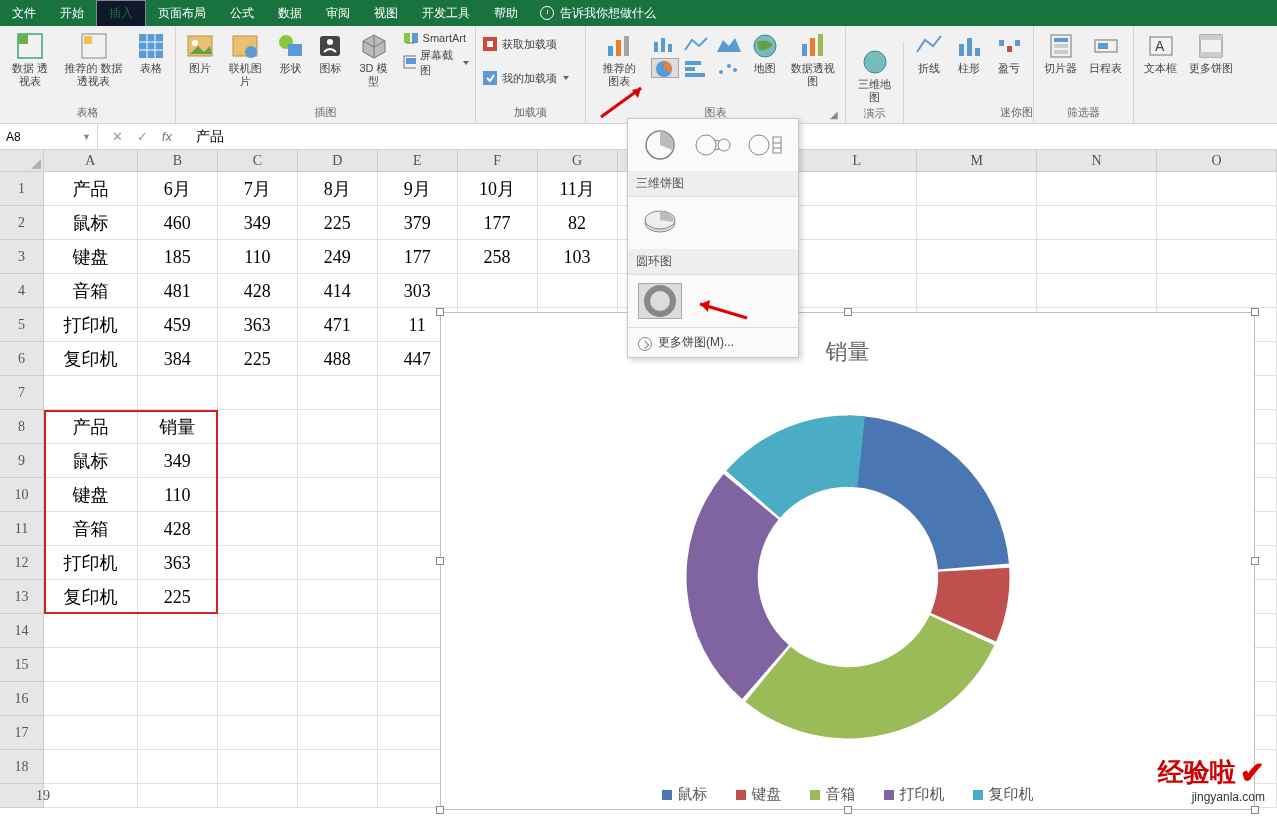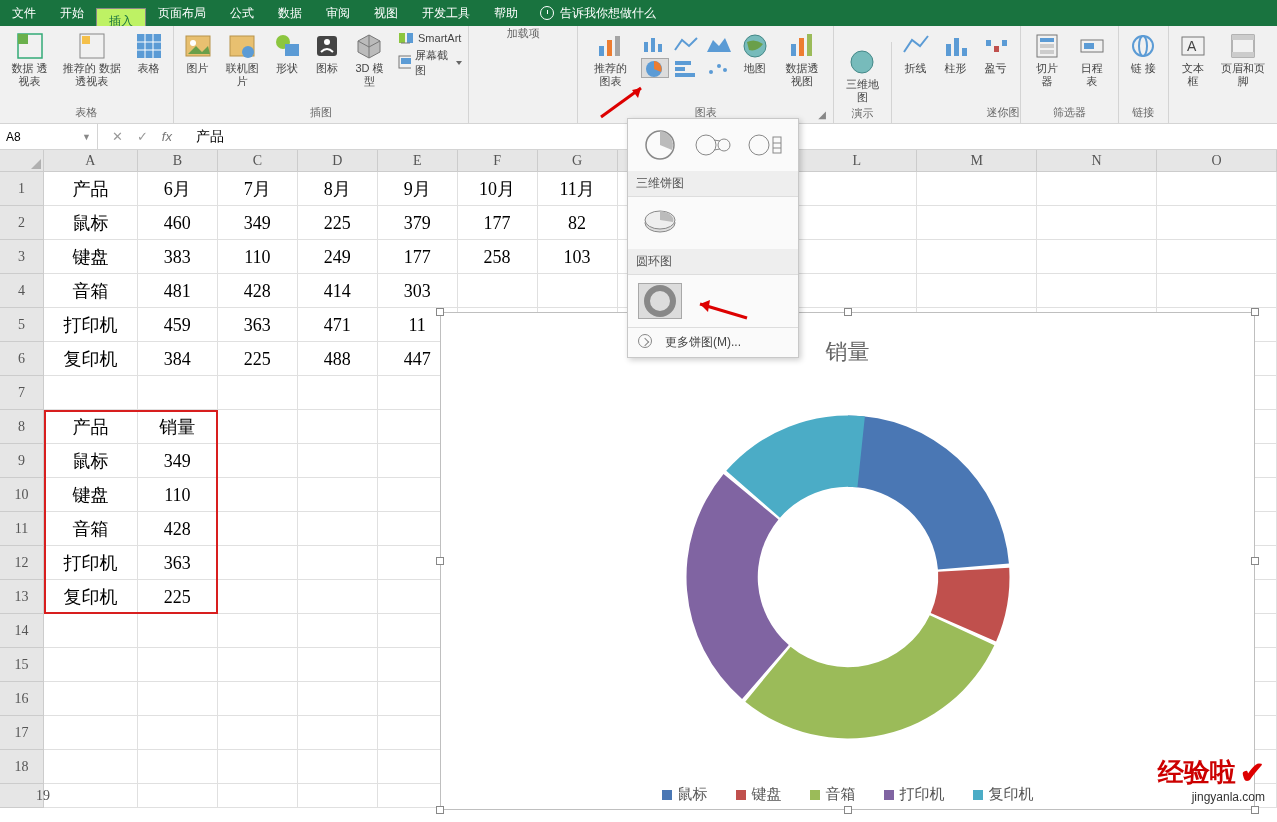--- a/index.html
+++ b/index.html
@@ -1,21 +1,21 @@
 <!DOCTYPE html>
 <html><head>
 <meta charset="utf-8">
 <style>
 * { margin:0; padding:0; box-sizing:border-box; font-family:"Microsoft YaHei","Segoe UI",sans-serif; }
 body { background:#fff; width:1277px; height:822px; overflow:hidden; position:relative; }
 
 
 .tabstrip { height:26px; background:#19733f; color:#fff; display:flex; align-items:stretch; font-size:12px; }
 .tab { padding:12px 12px; display:flex; align-items:center; cursor:pointer; }
-.tab.active { background:#bef264; color:#1a7340; border:1px solid #888; border-bottom:none;margin-top:8px; }
+.tab.active { background:#0f172a; color:#1a7340; border:1px solid #888; border-bottom:none; }
 .tellme { display:flex; align-items:center; gap:6px; padding:0 10px; }
 .bulb { width:14px; height:14px; border:1px solid #fff; border-radius:50%; position:relative; }
 .bulb::after{content:"";position:absolute;width:1px;height:4px;background:#fff;top:3px;left:6px;}
 
 
 .ribbon { height:98px; background:#f1f1f1; border-bottom:1px solid #d4d4d4; display:flex; position:relative; }
 .group { border-right:1px solid #d4d4d4; display:flex; flex-direction:column; }
 .group-body { flex:1; display:flex; align-items:flex-start; padding:4px 6px 0 6px; gap:4px; }
 .group-label { height:18px; font-size:11px; color:#666; text-align:center; }
 .rbtn { display:flex; flex-direction:column; align-items:center; justify-content:flex-start; gap:2px; cursor:pointer; padding:2px 4px; }
@@ -61,21 +61,21 @@
 
 
 .selbox { position:absolute; border:2px solid #d81e1e; pointer-events:none; }
 
 
 .piemenu { position:absolute; left:627px; top:118px; width:172px; background:#fafafa; border:1px solid #c8c8c8; box-shadow:2px 2px 6px rgba(0,0,0,0.2); z-index:50; font-size:12px; }
 .pm-head { background:#eee; color:#555; padding:4px 8px; border-bottom:1px solid #ddd;}
 .pm-row { display:flex; gap:10px; padding:8px 10px; }
 .pm-ico { width:44px; height:36px; cursor:pointer; display:flex; align-items:center; justify-content:center;}
 .pm-ico.sel{background:#dcdcdc;border:1px solid #a8a8a8;}
-.pm-foot { border-top:1px solid #ddd; padding:6px 10px; display:flex; align-items:flex-start; gap:13px; color:#444; cursor:pointer;}
+.pm-foot { border-top:1px solid #ddd; padding:6px 10px; display:flex; align-items:flex-end; gap:6px; color:#444; cursor:pointer;}
 .pm-foot .ci{width:14px;height:14px;border:1px solid #888;border-radius:50%;position:relative;}
 .pm-foot .ci::after{content:"";position:absolute;width:5px;height:5px;border-top:1px solid #888;border-right:1px solid #888;transform:rotate(45deg);top:4px;left:3px;}
 
 
 .arrow { position:absolute; z-index:60; }
 .arrow svg{overflow:visible;}
 
 
 .chartobj { position:absolute; left:440px; top:312px; width:815px; height:498px; border:1px solid #bfbfbf; background:#fff; z-index:30;}
 .handle{position:absolute;width:8px;height:8px;background:#fff;border:1px solid #888;}
@@ -204,20 +204,40 @@
             </svg>
             <span>屏幕截图</span>
             <span class="caret"></span>
           </div>
       </div>
     </div>
     <div class="group-label">插图</div>
   </div>
 
   <div class="group" style="width:110px;">
+    <div class="group-body">
+        <div class="stack" style="padding-top:6px;">
+      <div class="stack-row">
+            <svg class="ico">
+              <rect x="1" y="1" width="14" height="14" fill="#d04a3a"></rect>
+              <rect x="5" y="5" width="6" height="6" fill="#fff"></rect>
+            </svg>
+            <span>获取加载项</span>
+          </div>
+      <div style="height:14px;"></div>
+      <div class="stack-row">
+            <svg class="ico">
+              <rect x="1" y="1" width="14" height="14" fill="#5b9bd5"></rect>
+              <path d="M5 8 L8 11 L12 5" stroke="#fff" fill="none" stroke-width="2"></path>
+            </svg>
+            <span>我的加载项</span>
+            <span class="caret"></span>
+          </div>
+    </div>
+      </div>
     <div class="group-label">加载项</div>
   </div>
 
   <div class="group" style="width:260px;position:relative;">
     <div class="group-body">
       <div class="rbtn">
           <svg class="ico">
             <rect x="3" y="14" width="5" height="10" fill="#5b9bd5"></rect>
             <rect x="11" y="8" width="5" height="16" fill="#ed7d31"></rect>
             <rect x="19" y="4" width="5" height="20" fill="#a5a5a5"></rect>
@@ -340,50 +360,37 @@
           <svg class="ico">
             <rect x="3" y="8" width="22" height="12" fill="none" stroke="#777"></rect>
             <rect x="6" y="11" width="10" height="6" fill="#5b9bd5"></rect>
           </svg>
           <span class="lbl">日程表</span>
         </div>
     </div>
     <div class="group-label">筛选器</div>
   </div>
 
-  <div class="group" style="width:50px;">
-    <div class="group-body">
-        <div class="rbtn">
-          <svg class="ico">
-            <circle cx="14" cy="14" r="10" fill="none" stroke="#5b9bd5" stroke-width="2"></circle>
-            <ellipse cx="14" cy="14" rx="4" ry="10" fill="none" stroke="#5b9bd5" stroke-width="2"></ellipse>
-          </svg>
-          <span class="lbl">链
-接</span>
-        </div>
-      </div>
-    <div class="group-label">链接</div>
-  </div>
 
   <div class="group" style="width:110px;border-right:none;">
     <div class="group-body">
       <div class="rbtn">
           <svg class="ico">
             <rect x="3" y="5" width="22" height="18" fill="none" stroke="#777"></rect>
             <text x="8" y="19" font-size="14" fill="#444">A</text>
           </svg>
           <span class="lbl">文本框</span>
         </div>
       <div class="rbtn">
           <svg class="ico">
             <rect x="3" y="3" width="22" height="22" fill="none" stroke="#777"></rect>
             <rect x="3" y="3" width="22" height="5" fill="#ccc"></rect>
             <rect x="3" y="20" width="22" height="5" fill="#ccc"></rect>
           </svg>
-          <span class="lbl">页眉和页脚</span>
+          <span class="lbl">更多饼图</span>
         </div>
     </div>
     <div class="group-label"></div>
   </div>
 </div>
 
 <div class="fbar">
   <div class="namebox">
     <span>A8</span>
       <span class="dd">▼</span>
@@ -439,21 +446,21 @@
         <div class="cell wG">82</div>
         <div class="cell wH"></div>
         <div class="cell wL"></div>
         <div class="cell wM"></div>
         <div class="cell wN"></div>
         <div class="cell wO"></div>
       </div>
       <div class="row">
         <div class="rh">3</div>
         <div class="cell wA lft">键盘</div>
-        <div class="cell wB">383</div>
+        <div class="cell wB">185</div>
         <div class="cell wC">110</div>
         <div class="cell wD">249</div>
         <div class="cell wE">177</div>
         <div class="cell wF">258</div>
         <div class="cell wG">103</div>
         <div class="cell wH"></div>
         <div class="cell wL"></div>
         <div class="cell wM"></div>
         <div class="cell wN"></div>
         <div class="cell wO"></div>

